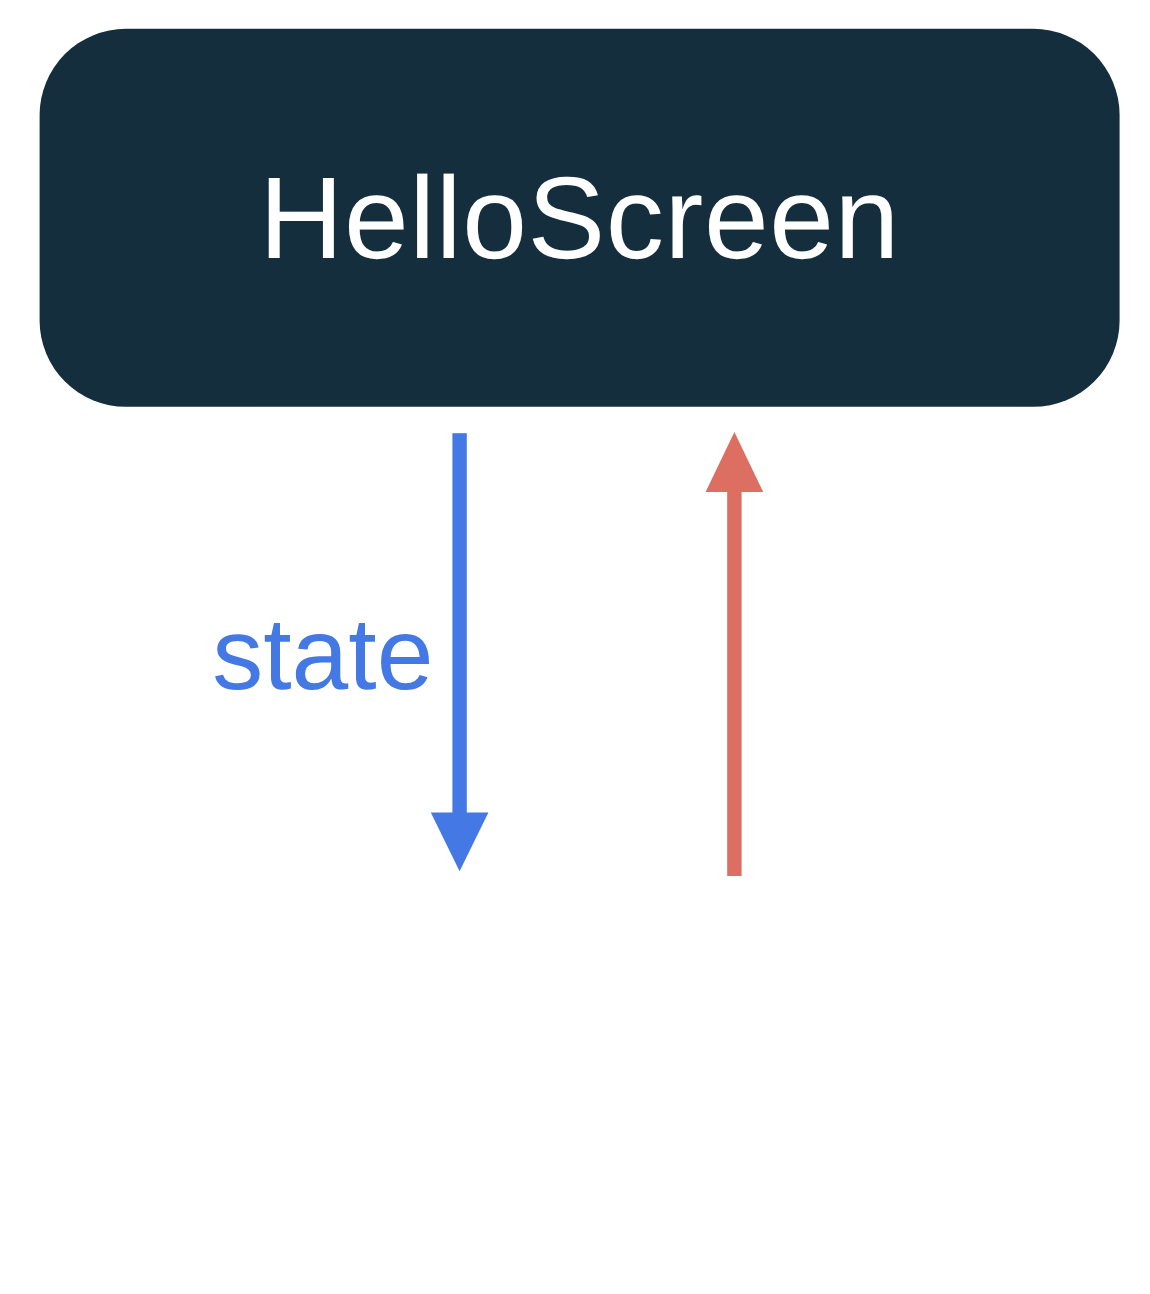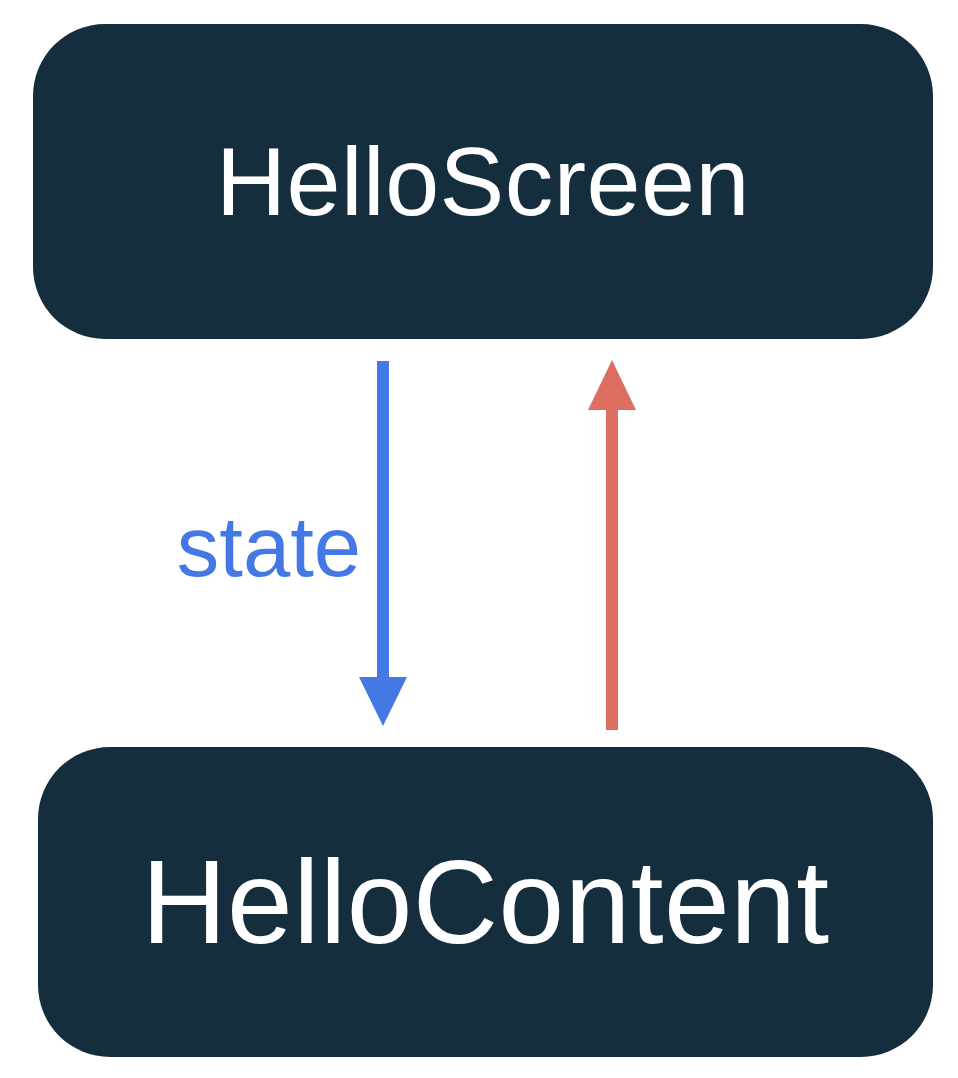--- a/index.html
+++ b/index.html
@@ -66,23 +66,20 @@
 </style>
 </head>
 <body>
 
 <div class="canvas">
 
   <div class="node node-screen">
     <span class="label">HelloScreen</span>
   </div>
 
-  <div class="node node-content">
-    <span class="label">HelloContent</span>
-  </div>
 
   <svg class="arrow-svg" viewBox="0 0 958 1078" xmlns="http://www.w3.org/2000/svg" aria-hidden="true">
 
     <g>
       <rect x="377" y="361" width="12" height="330" fill="var(--blue)"></rect>
       <polygon points="359,677 407,677 383,726" fill="var(--blue)"></polygon>
     </g>
 
     <g>
       <rect x="606" y="400" width="12" height="330" fill="var(--red)"></rect>

